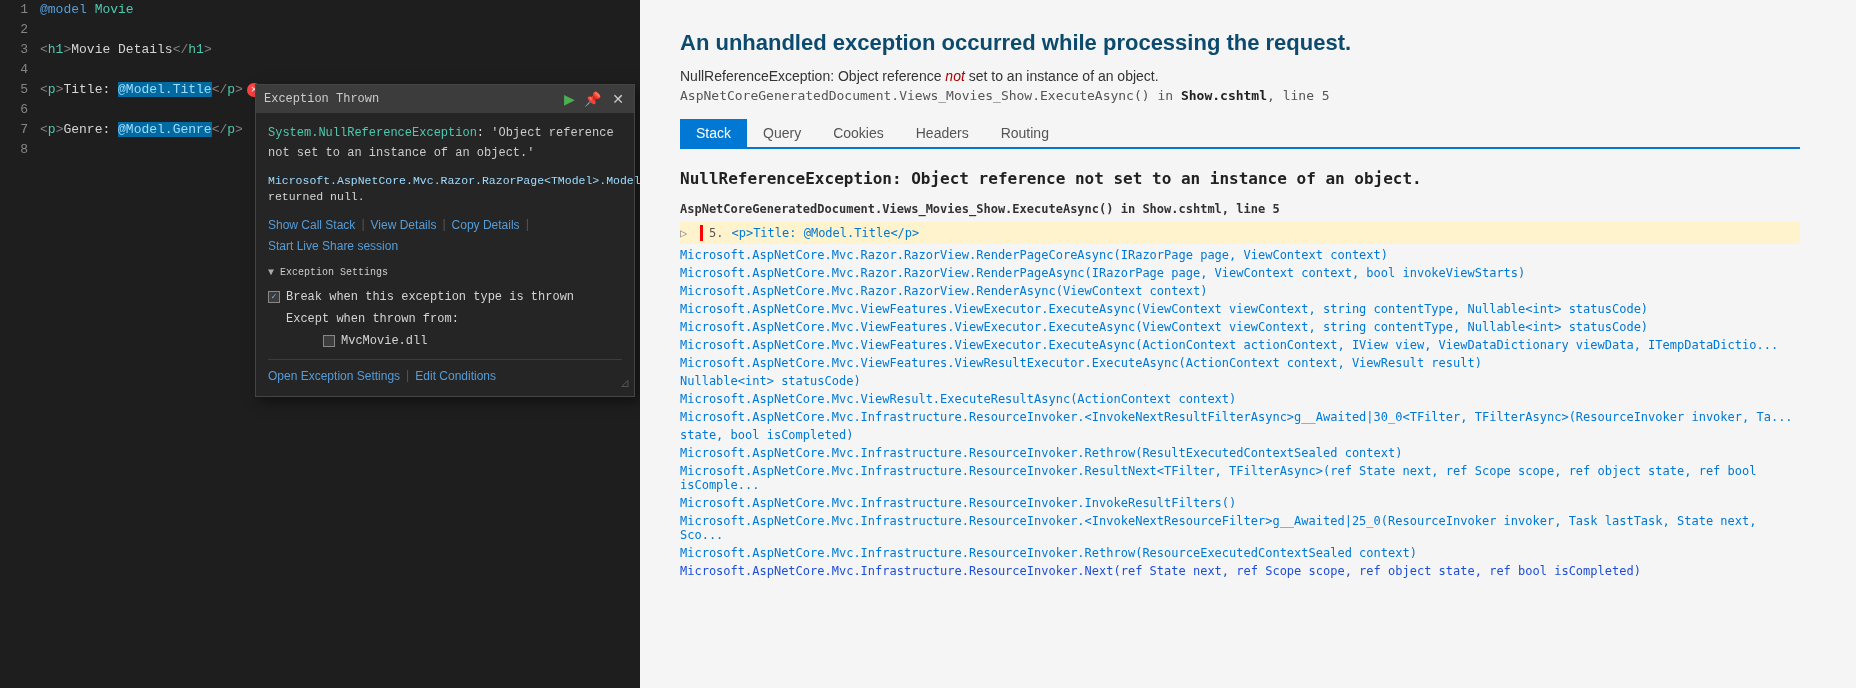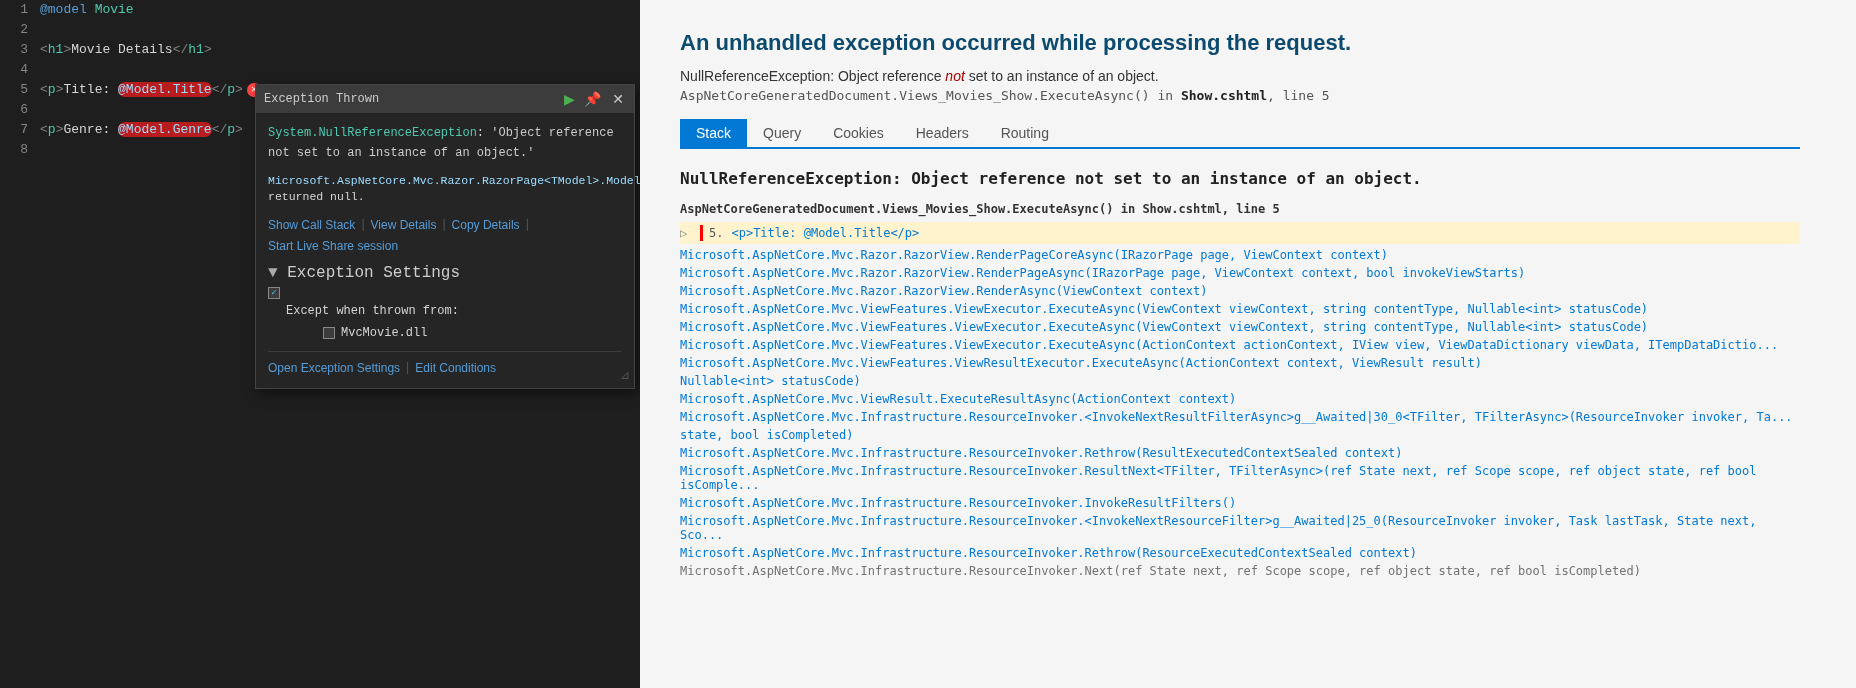--- a/index.html
+++ b/index.html
@@ -30,21 +30,21 @@
       user-select: none;
     }
     .line-content {
       flex: 1;
       white-space: pre;
     }
     .kw-blue { color: #569cd6; }
     .kw-green { color: #4ec9b0; }
     .tag-bracket { color: #808080; }
     .tag-name { color: #4ec9b0; }
-    .razor-expr { background: #b91c1c; color: #9cdcfe; border-radius: 7px; }
+    .razor-expr { background: #0369a1; color: #9cdcfe; }
     .error-dot {
       display: inline-block;
       width: 14px; height: 14px;
       background: #f44; border-radius: 50%;
       margin-left: 4px;
       vertical-align: middle;
       font-size: 10px;
       line-height: 14px;
       text-align: center;
       color: white;
@@ -100,21 +100,21 @@
     .popup-link {
       color: #569cd6;
       cursor: pointer;
       text-decoration: none;
       background: none; border: none;
       font-size: 12px;
       padding: 0;
     }
     .link-sep { color: #555; }
     .exception-settings { margin-top: 10px; }
-    .settings-title { color: #cccccc; font-size: 16px; margin-bottom: 4px; }
+    .settings-title { color: #cccccc; font-size: 10px; margin-bottom: 4px; }
     .settings-row { display: flex; align-items: center; gap: 6px; margin: 2px 0; }
     .checkbox-custom {
       width: 12px; height: 12px;
       border: 1px solid #888;
       background: #3c3c3c;
       display: inline-flex; align-items: center; justify-content: center;
       font-size: 9px; color: #4fc3f7;
     }
     .settings-label { color: #d4d4d4; font-size: 12px; }
     .settings-sub { margin-left: 18px; color: #d4d4d4; font-size: 12px; }
@@ -283,20 +283,21 @@
         <button class="popup-link">Copy Details</button>
         <span class="link-sep">|</span>
         <button class="popup-link">Start Live Share session</button>
       </div>
       <div class="exception-settings">
         <div class="settings-title">
           <span style="color:#aaa;">▼</span> <span>Exception Settings</span>
         </div>
         <div class="settings-row">
           <div class="checkbox-custom">✓</div>
+          <span class="settings-label">Break when this exception type is thrown</span>
         </div>
         <div class="settings-sub">
           <span>Except when thrown from:</span>
         </div>
         <div class="settings-sub-row">
           <div class="checkbox-empty"></div>
           <span class="settings-label">MvcMovie.dll</span>
         </div>
       </div>
       <div class="popup-bottom-links">
@@ -385,17 +386,17 @@
       <div class="stack-item">
         <span style="color:#0078d4; font-size:12px;">Microsoft.AspNetCore.Mvc.Infrastructure.ResourceInvoker.InvokeResultFilters()</span>
       </div>
       <div class="stack-item">
         <span style="color:#0078d4; font-size:12px;">Microsoft.AspNetCore.Mvc.Infrastructure.ResourceInvoker.&lt;InvokeNextResourceFilter&gt;g__Awaited|25_0(ResourceInvoker invoker, Task lastTask, State next, Sco...</span>
       </div>
       <div class="stack-item">
         <span style="color:#0078d4; font-size:12px;">Microsoft.AspNetCore.Mvc.Infrastructure.ResourceInvoker.Rethrow(ResourceExecutedContextSealed context)</span>
       </div>
       <div class="stack-item">
-        <span style="color:#737373; font-size:12px;">Microsoft.AspNetCore.Mvc.Infrastructure.ResourceInvoker.Next(ref State next, ref Scope scope, ref object state, ref bool isCompleted)</span>
+        <span style="color:#1d4ed8; font-size:12px;">Microsoft.AspNetCore.Mvc.Infrastructure.ResourceInvoker.Next(ref State next, ref Scope scope, ref object state, ref bool isCompleted)</span>
       </div>
     </div>
   </div>
 </div>
 
 </body></html>

